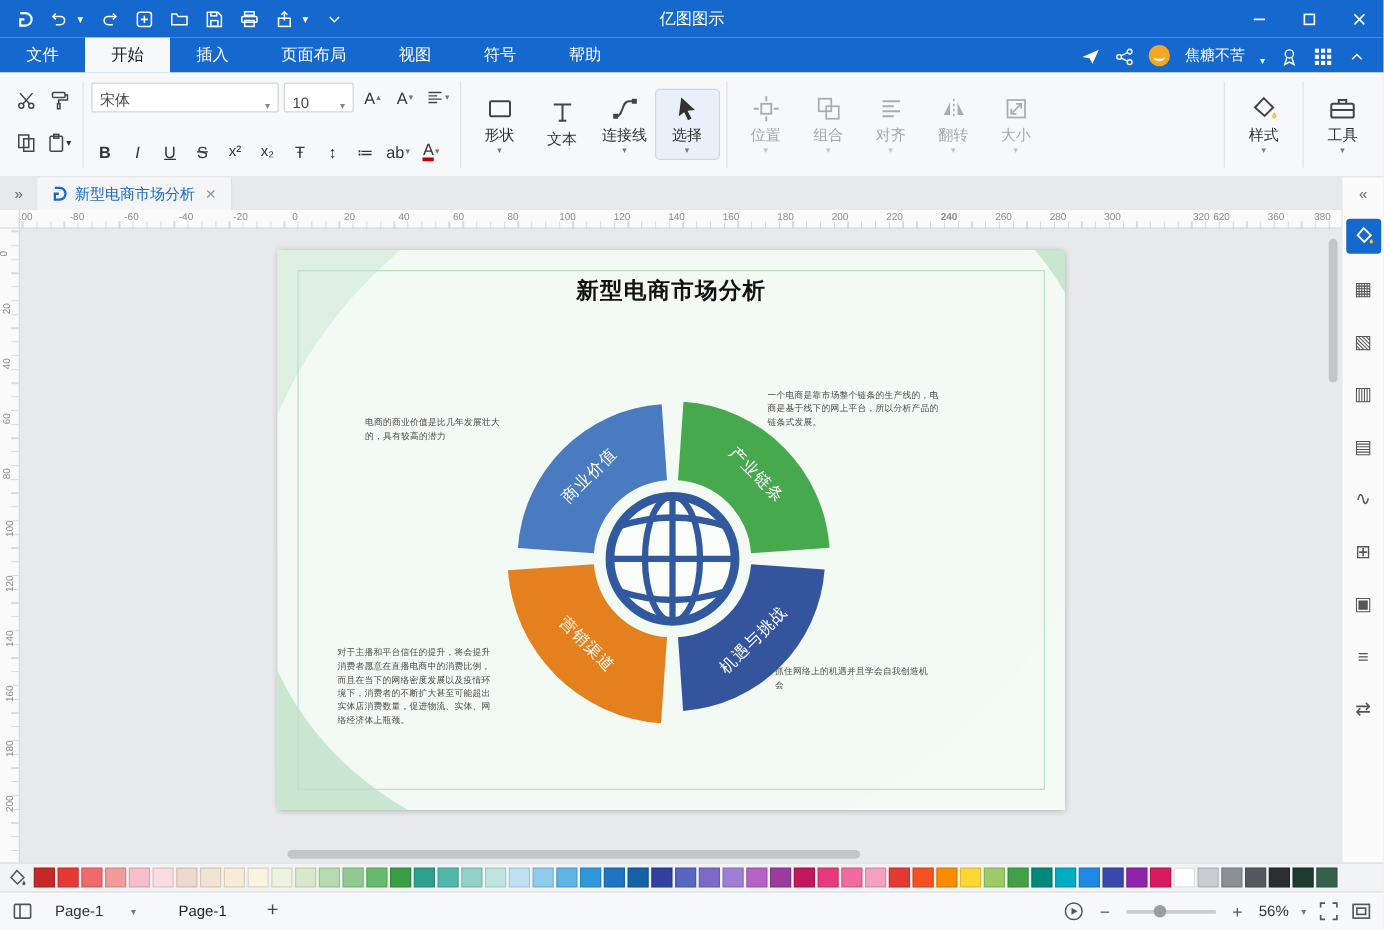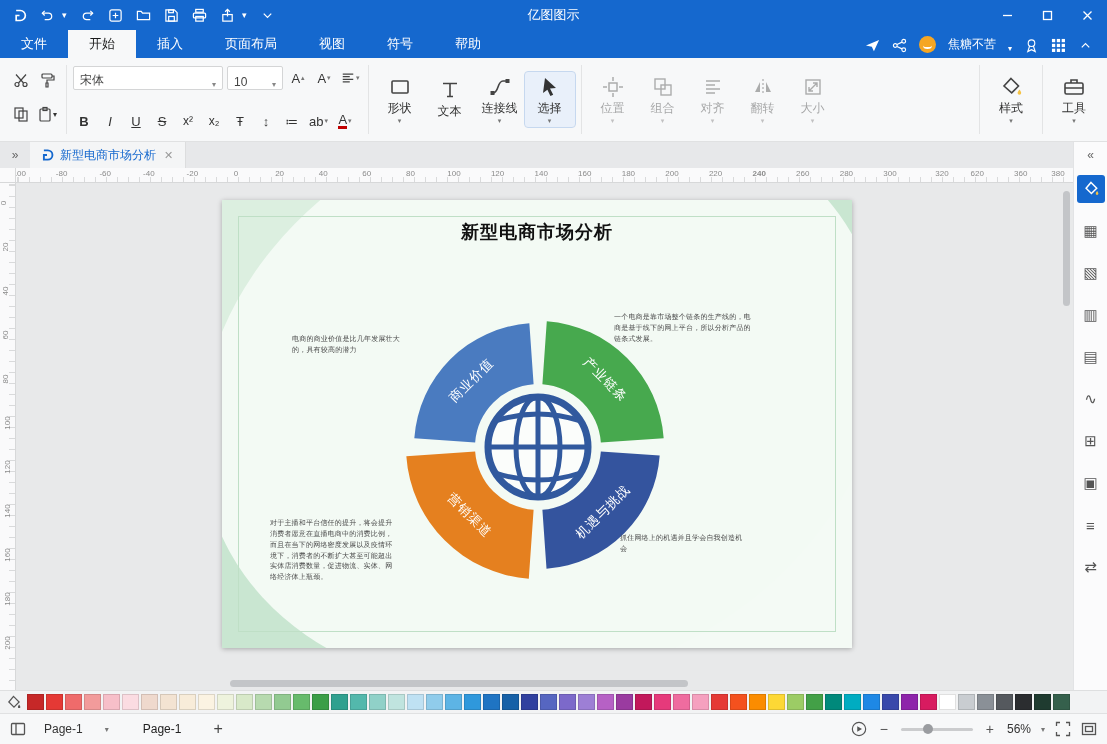--- a/index.html
+++ b/index.html
@@ -469,21 +469,21 @@
       <span class="rh-num" style="left: 481.6px;">120</span>
       <span class="rh-num" style="left: 525.2px;">140</span>
       <span class="rh-num" style="left: 568.8px;">160</span>
       <span class="rh-num" style="left: 612.4px;">180</span>
       <span class="rh-num" style="left: 656px;">200</span>
       <span class="rh-num" style="left: 699.6px;">220</span>
       <span class="rh-num" style="left: 743.2px; font-weight: bold;">240</span>
       <span class="rh-num" style="left: 786.8px;">260</span>
       <span class="rh-num" style="left: 830.4px;">280</span>
       <span class="rh-num" style="left: 874px;">300</span>
-      <span class="rh-num" style="left: 926px;">320</span>
+      <span class="rh-num" style="left: 945px;">320</span>
       <span class="rh-num" style="left: 961.2px;">620</span>
       <span class="rh-num" style="left: 1004.8px;">360</span>
       <span class="rh-num" style="left: 1042px;">380</span>
     </div>
   <div class="ruler-v">
       <span class="rv-num" style="top: 20px;">0</span>
       <span class="rv-num" style="top: 64px;">20</span>
       <span class="rv-num" style="top: 108px;">40</span>
       <span class="rv-num" style="top: 152px;">60</span>
       <span class="rv-num" style="top: 196px;">80</span>

